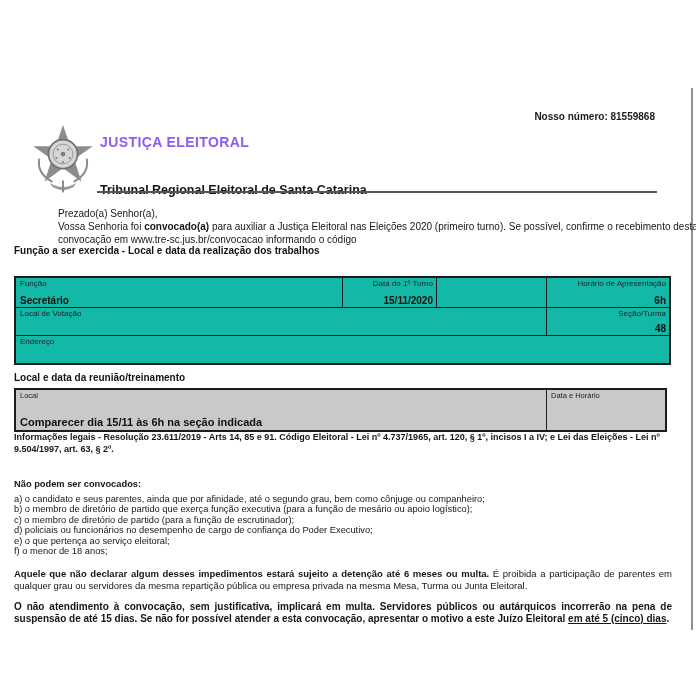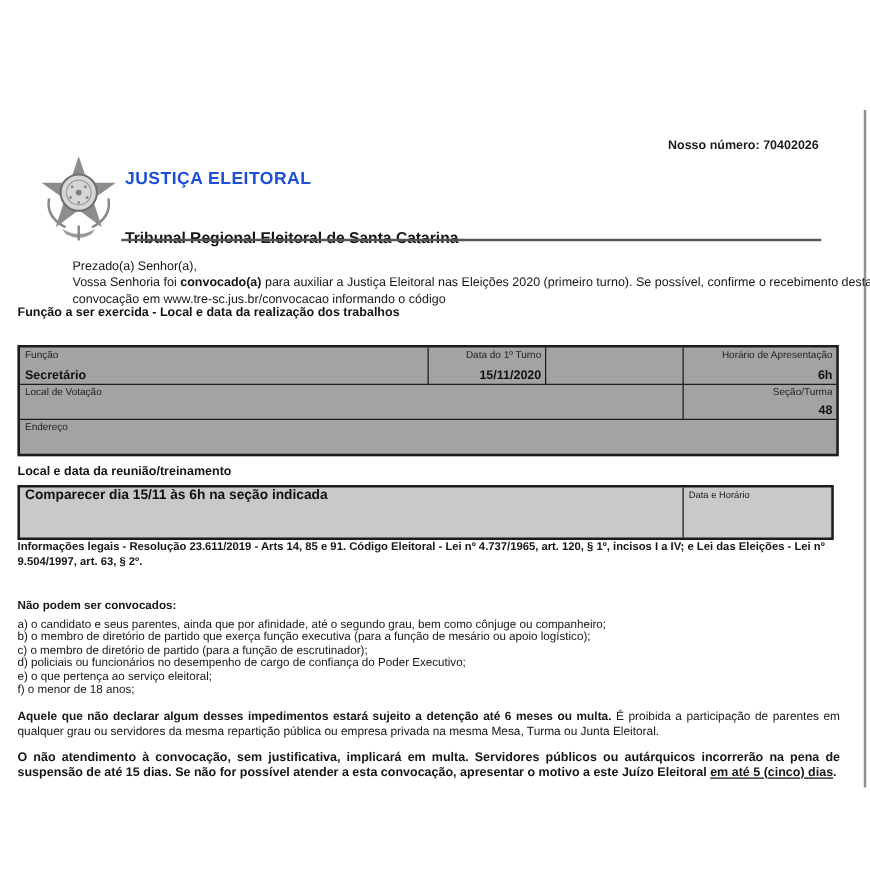--- a/index.html
+++ b/index.html
@@ -14,33 +14,33 @@
   .page{position:absolute;inset:0;background:#fff;}
 
   
   .edge-line{position:absolute;left:691px;top:88px;width:2px;height:542px;background:#8f8f96;}
 
   
   .nosso{position:absolute;top:111px;left:0;width:655px;text-align:right;font-size:10px;font-weight:bold;color:#1c1c1c;}
 
   
   .logo{position:absolute;left:30px;top:122px;width:66px;height:80px;}
-  .org-title{position:absolute;left:100px;top:134px;font-size:14px;font-weight:bold;letter-spacing:.4px;color:#1d4ed8;}
+  .org-title{position:absolute;left:100px;top:134px;font-size:14px;font-weight:bold;letter-spacing:.4px;color:#8b5cf6;}
   .org-sub{position:absolute;left:100px;top:151px;font-size:12.5px;font-weight:bold;color:#151515;margin-top:32px;}
   .header-rule{position:absolute;left:97px;top:191px;width:560px;height:2px;background:#55555c;}
 
   
   .greeting{position:absolute;left:14px;top:207px;width:648px;font-size:10px;line-height:13px;color:#161616;margin-left:44px;}
   .greeting b{font-weight:bold;}
 
   .sec-heading{position:absolute;left:14px;font-size:10px;font-weight:bold;color:#141414;}
 
   
   .t1{position:absolute;left:14px;top:276px;width:653px;border:2px solid #1c1c1c;display:grid;
-      grid-template-columns:327px 94px 110px 1fr;grid-template-rows:30px 28px 27px;background:#a3a3a3;}
+      grid-template-columns:327px 94px 110px 1fr;grid-template-rows:30px 28px 27px;background:#14b8a6;}
   .t1 .cell{position:relative;box-sizing:border-box;display:flex;flex-direction:column;justify-content:space-between;padding:1px 3px 1px 4px;}
   .t1 .br{border-right:1.5px solid #1c1c1c;}
   .t1 .bb{border-bottom:1.5px solid #1c1c1c;}
   .cell-label{font-size:8px;color:#222;line-height:9px;}
   .cell-value{font-size:10px;font-weight:bold;color:#111;line-height:11px;}
   .center{text-align:right;}
   .span3{grid-column:1 / span 3;}
   .span4{grid-column:1 / span 4;}
 
   
@@ -64,21 +64,21 @@
 </style>
 </head>
 <body>
 
 <div class="page">
 
   <div class="edge-line"></div>
 
   <div class="nosso">
     <span>Nosso número: </span>
-    <span>70402026</span>
+    <span>81559868</span>
   </div>
 
   <div class="logo">
     <svg viewBox="0 0 100 120" width="66" height="80" xmlns="http://www.w3.org/2000/svg">
       <g fill="none" stroke="#8a8a8a" stroke-width="3">
         <path d="M14 55 Q10 78 34 90"></path>
         <path d="M86 55 Q90 78 66 90"></path>
       </g>
       <path d="M30 92 Q50 104 70 92 L66 98 Q50 108 34 98 Z" fill="#9a9a9a"></path>
       <path d="M50 4 L61 36 L95 36 L67 56 L78 90 L50 69 L22 90 L33 56 L5 36 L39 36 Z" fill="#8d8d8d"></path>
@@ -131,20 +131,21 @@
     <div class="cell span4">
       <div class="cell-label">Endereço</div>
       <div class="cell-value"></div>
     </div>
   </div>
 
   <div class="sec-heading" style="top:372px;">Local e data da reunião/treinamento</div>
 
   <div class="t2">
     <div class="cell br">
+      <div class="cell-label">Local</div>
       <div class="cell-value">Comparecer dia 15/11 às 6h na seção indicada</div>
     </div>
     <div class="cell">
       <div class="cell-label">Data e Horário</div>
       <div class="cell-value"></div>
     </div>
   </div>
 
   <div class="legal">Informações legais - Resolução 23.611/2019 - Arts 14, 85 e 91. Código Eleitoral - Lei nº 4.737/1965, art. 120, § 1º, incisos I a IV; e Lei das Eleições - Lei nº 9.504/1997, art. 63, § 2º.</div>
 

